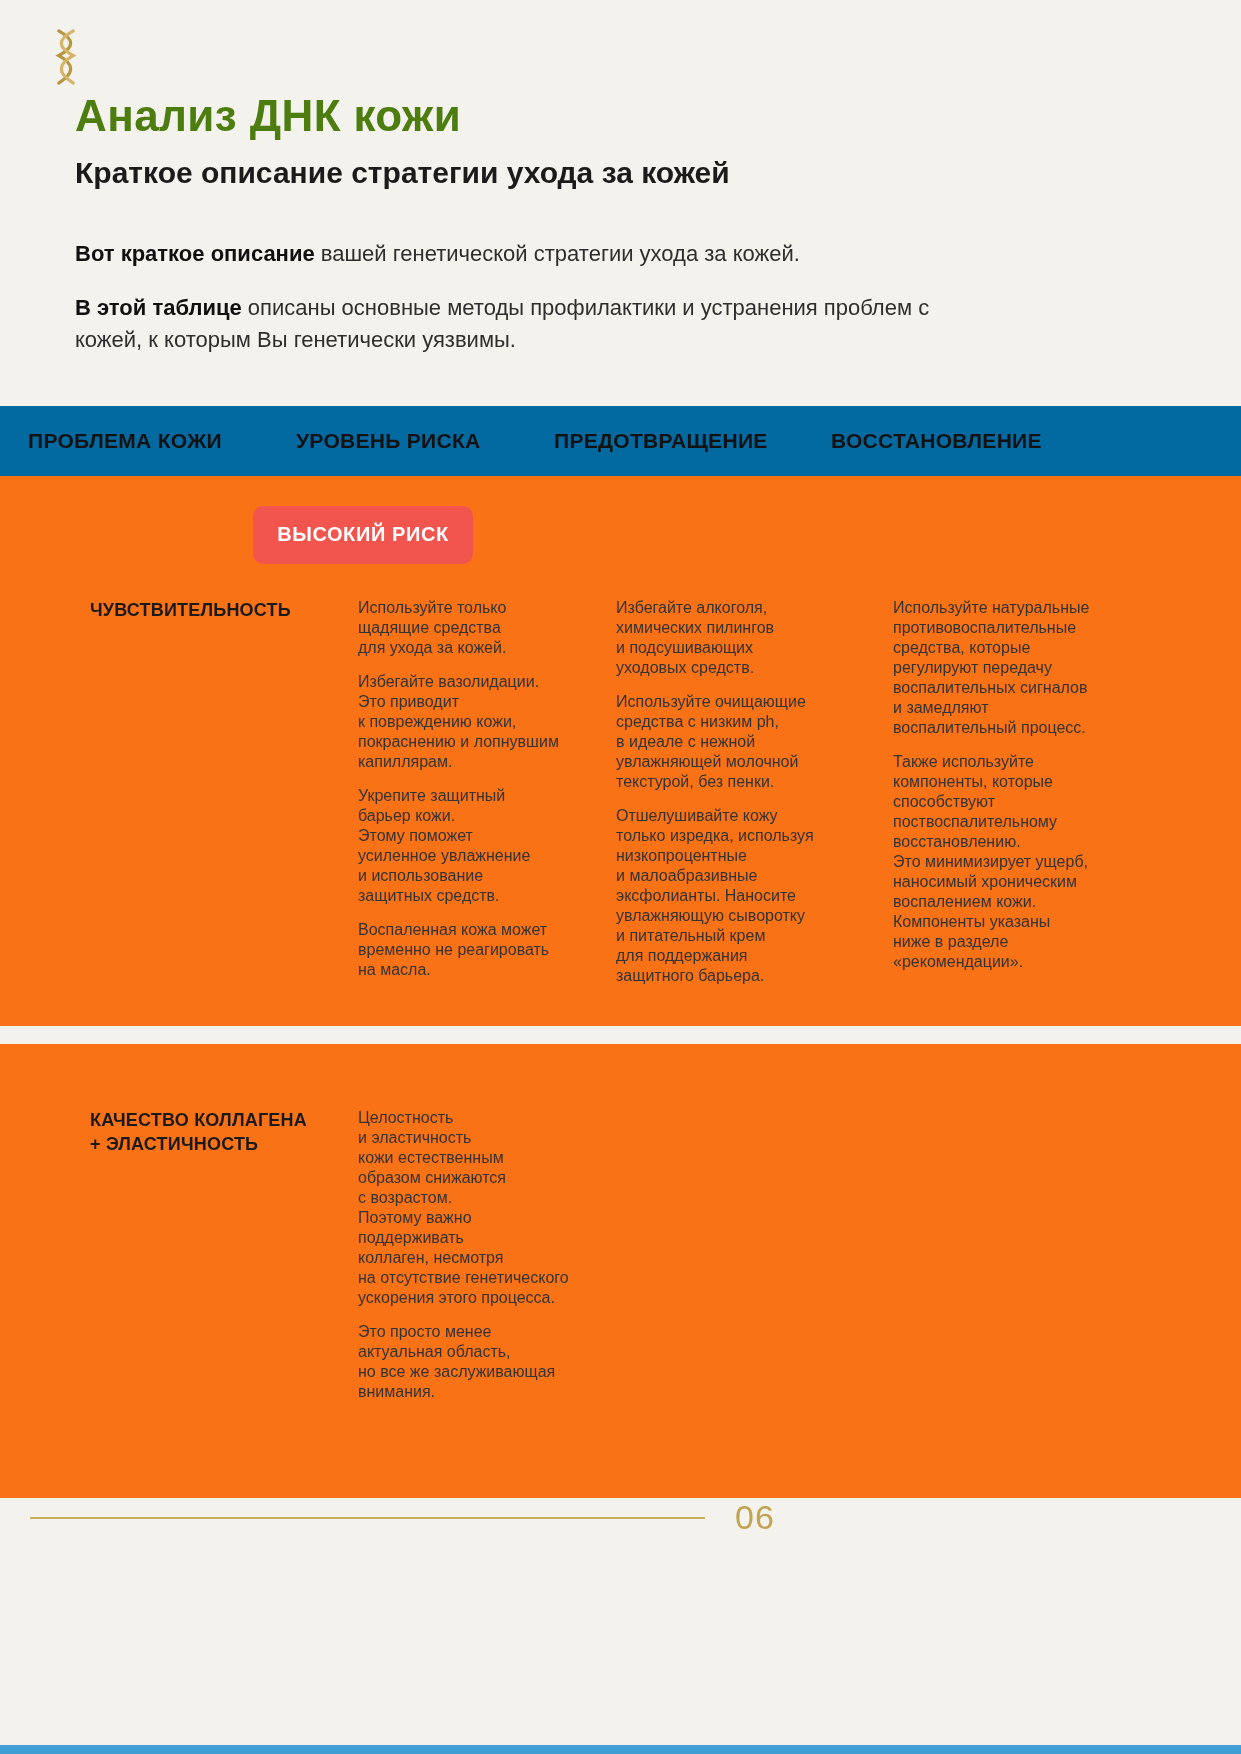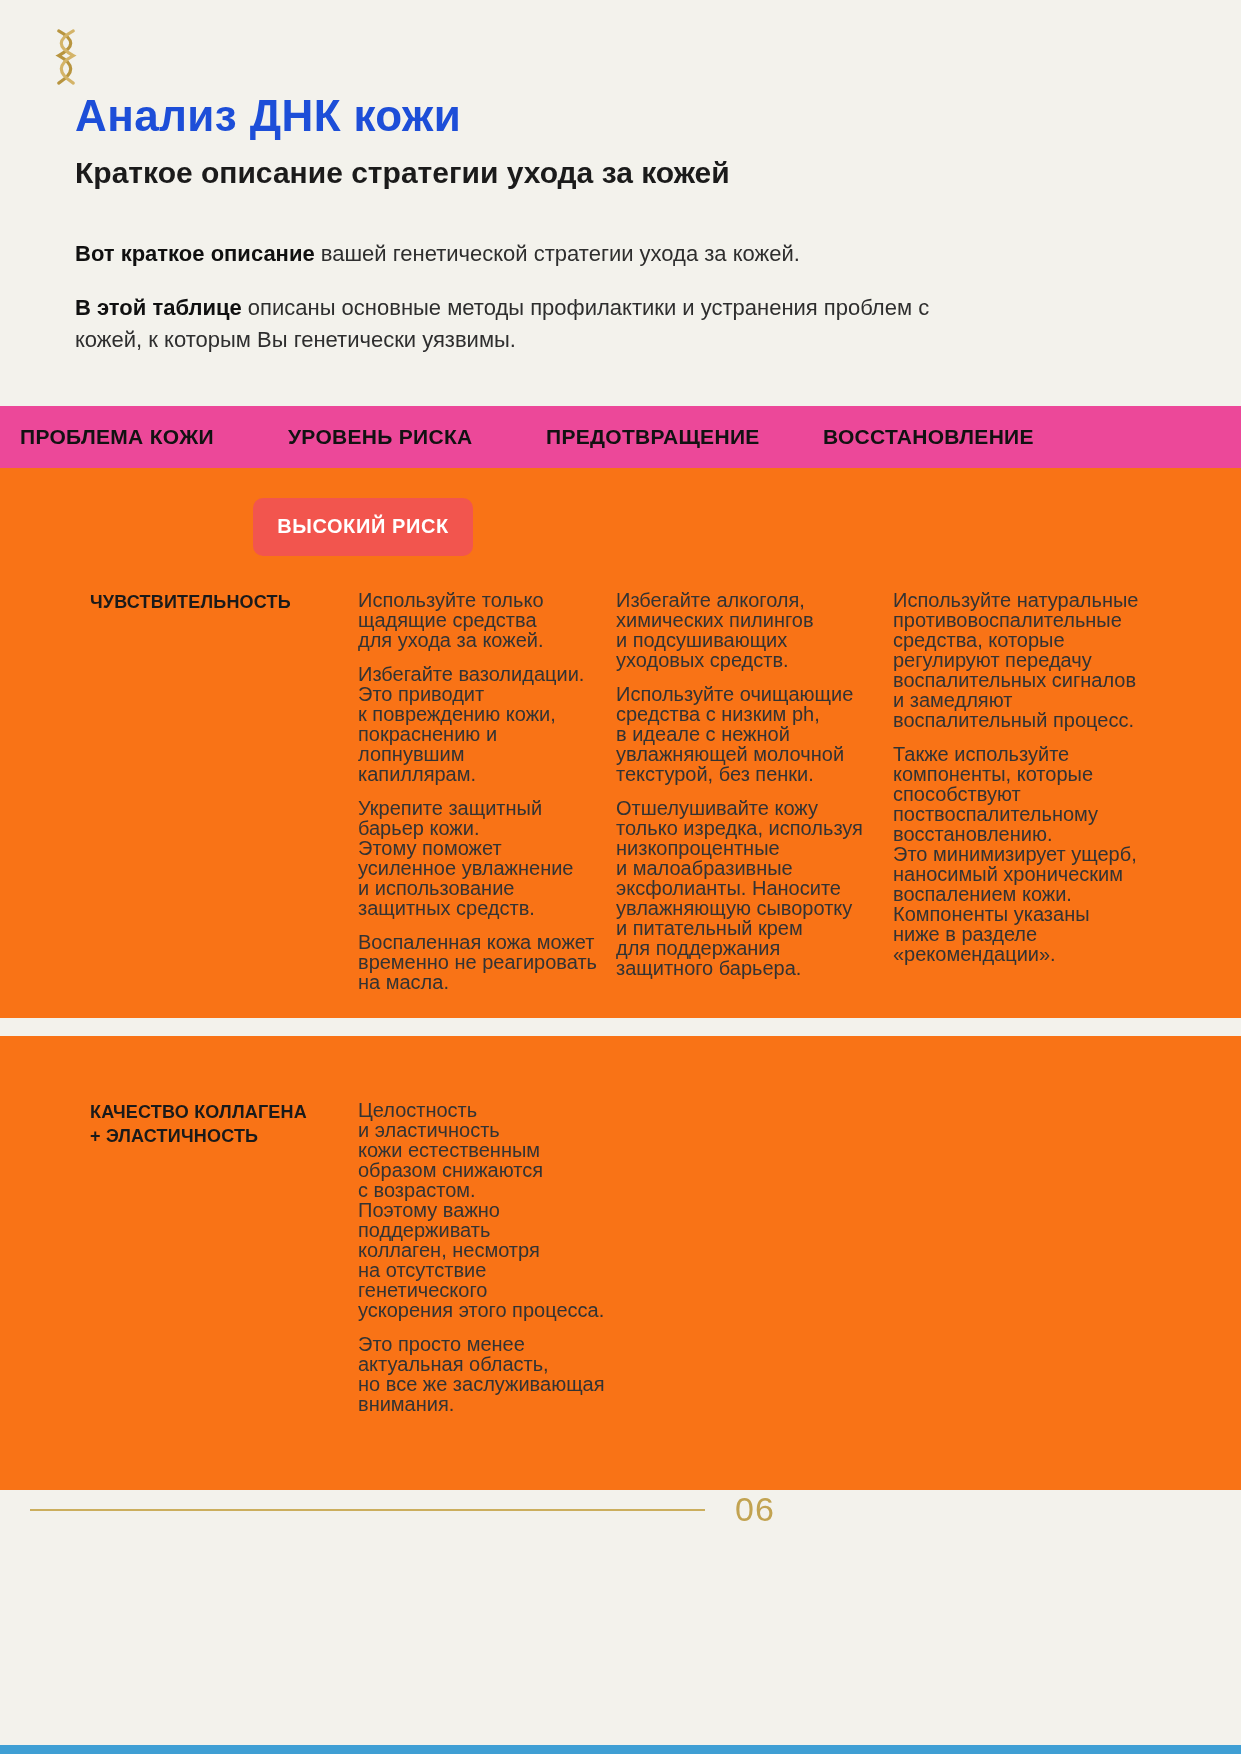--- a/index.html
+++ b/index.html
@@ -4,29 +4,29 @@
 <style>
   * { margin:0; padding:0; box-sizing:border-box; }
   html,body { background:#e9e8e2; }
   .page {
     position:relative; width:1241px; height:1754px; margin:0 auto;
     background:#f3f2ec; overflow:hidden;
     font-family:"Liberation Sans", sans-serif; color:#222;
   }
   .logo { position:absolute; top:28px; left:46px; width:40px; height:58px; }
   .top { padding:92px 75px 0 75px; }
-  .title { font-size:44px; font-weight:800; color:#1d4ed8; letter-spacing:0.4px; line-height:1.08; margin-bottom:16px; }
+  .title { font-size:44px; font-weight:800; color:#4d7c0f; letter-spacing:0.4px; line-height:1.08; margin-bottom:16px; }
   .subtitle { font-size:30px; font-weight:700; color:#1b1b1b; line-height:1.15; margin-bottom:48px; }
   .intro { font-size:22px; color:#2e2e2e; line-height:1.45; max-width:905px; margin-bottom:22px; }
   .intro strong { color:#101010; font-weight:700; }
 
   .thead {
-    margin-top:50px; height:62px; background:#ec4899;
+    margin-top:50px; height:70px; background:#0369a1;
     display:grid; grid-template-columns:268px 258px 277px 1fr;
-    align-items:center; padding:0 40px 0 20px;
+    align-items:center; padding:0 40px 0 28px;
   }
   .th { font-size:21px; font-weight:700; color:#121212; letter-spacing:0.3px; }
 
   section.risk { background:#f97316; padding-top:30px; overflow:hidden; }
   #section-high { height:550px; }
   #section-low  { height:454px; margin-top:18px; }
 
   .badge-row { padding-left:253px; }
   .badge {
     display:flex; align-items:center; justify-content:center;
@@ -41,21 +41,21 @@
     display:grid; grid-template-columns:268px 258px 277px 1fr;
     padding:0 40px 0 42px;
     margin-left:48px;
   }
   .problem {
     font-size:18px; font-weight:700; color:#1a1a1a; letter-spacing:0.2px;
     line-height:1.35; white-space:pre-line; padding-right:14px;
   }
   .cell { padding-right:8px; }
   .cell p {
-    font-size:20px; line-height:20px; color:#333333;
+    font-size:16px; line-height:20px; color:#333333;
     white-space:pre-line; margin:0 0 14px 0;
   }
 
   .footer { display:flex; align-items:center; height:36px; padding-left:30px; margin-top:2px; }
   .gold-line { width:675px; height:2px; background:#cbae5d; }
   .page-num { margin-left:30px; font-size:34px; font-weight:500; color:#c2a351; letter-spacing:1px; }
   .bottom-bar { position:absolute; left:0; bottom:0; width:100%; height:9px; background:#3f9fd4; }
 </style>
 </head>
 <body>

